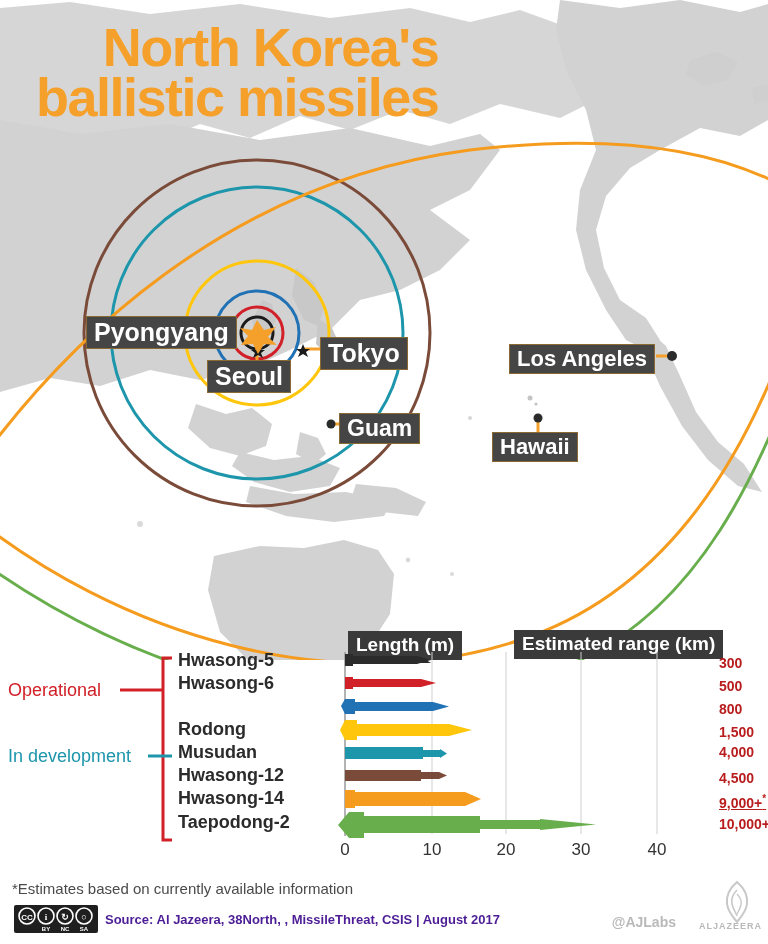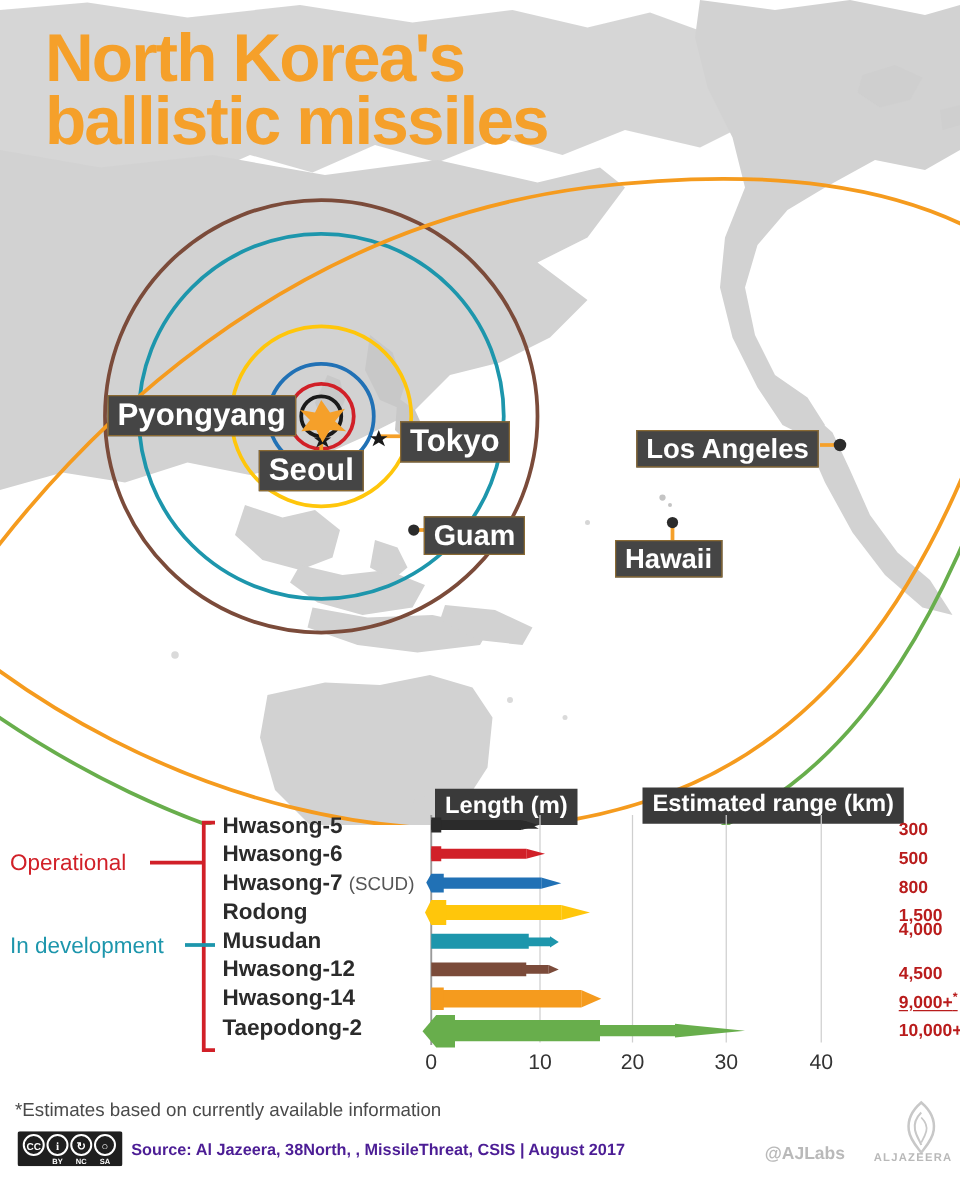--- a/index.html
+++ b/index.html
@@ -16,20 +16,21 @@
   .map-layer { position:absolute; left:0; top:0; width:768px; height:660px; overflow:hidden; }
   .map-svg { position:absolute; left:0; top:0; }
 
   
   .title {
     position:absolute; left:36px; top:22px;
     font-size:54px; line-height:50px; font-weight:bold;
     color:#F5A02A; letter-spacing:-1.5px;
     font-family:"Liberation Sans", sans-serif;
     white-space:pre-line;
+    text-align:right;
   }
 
   
   .city-label {
     position:absolute;
     background:#454545;
     color:#ffffff;
     font-weight:bold;
     border:1.5px solid #8a6a33;
     padding:2px 7px 3px 7px;
@@ -263,32 +264,31 @@
           <polygon points="349,212 364,212 364,238 349,238 338,225 Z" fill="#68AE4C"></polygon>
         </g>
       </g>
     </svg>
 
     <div class="bracket-label lbl-operational">Operational</div>
     <div class="bracket-label lbl-indevelopment">In development</div>
 
     <div class="missile-name" style="top:50px;"><span>Hwasong-5</span></div>
     <div class="missile-name" style="top:73px;"><span>Hwasong-6</span></div>
-    <div class="missile-name" style="top:96px;"><span>Hwasong-7</span> <span class="sub">(SCUD)</span></div>
     <div class="missile-name" style="top:119px;"><span>Rodong</span></div>
     <div class="missile-name" style="top:142px;"><span>Musudan</span></div>
     <div class="missile-name" style="top:165px;"><span>Hwasong-12</span></div>
     <div class="missile-name" style="top:188px;"><span>Hwasong-14</span></div>
     <div class="missile-name" style="top:212px;"><span>Taepodong-2</span></div>
 
     <div class="range-val" style="top:55px;"><span>300</span></div>
     <div class="range-val" style="top:78px;"><span>500</span></div>
     <div class="range-val" style="top:101px;"><span>800</span></div>
     <div class="range-val" style="top:124px;"><span>1,500</span></div>
-    <div class="range-val" style="top:135px;"><span>4,000</span></div>
+    <div class="range-val" style="top:144px;"><span>4,000</span></div>
     <div class="range-val" style="top:170px;"><span>4,500</span></div>
     <div class="range-val" style="top:193px;text-decoration:underline;"><span>9,000+</span><span class="ast">*</span></div>
     <div class="range-val" style="top:216px;"><span>10,000+</span></div>
 
     <div class="tick-label" style="left:345px;">0</div>
     <div class="tick-label" style="left:432px;">10</div>
     <div class="tick-label" style="left:506px;">20</div>
     <div class="tick-label" style="left:581px;text-align:right;">30</div>
     <div class="tick-label" style="left:657px;">40</div>
   </div>

